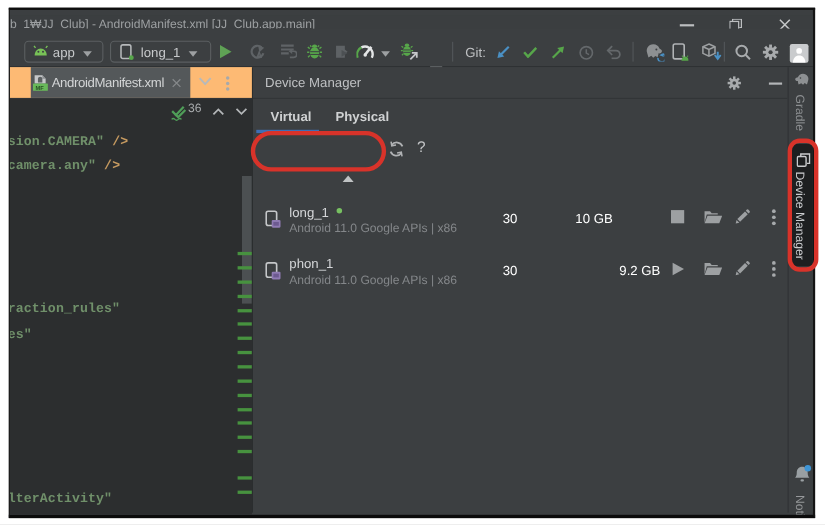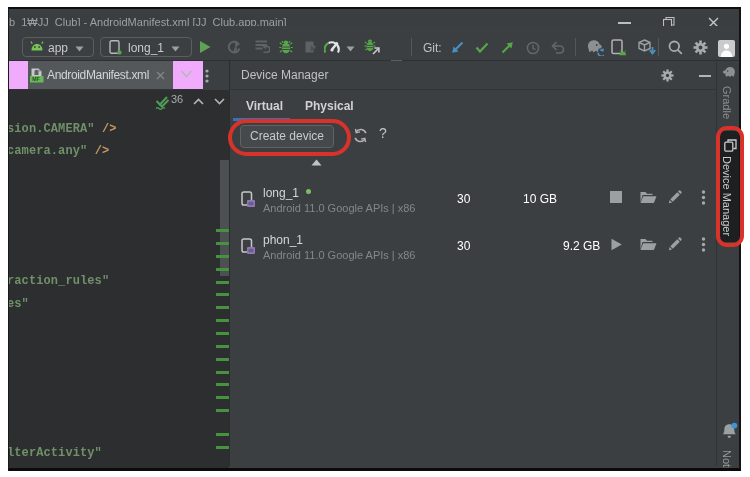--- a/index.html
+++ b/index.html
@@ -10,21 +10,21 @@
 #win span{position:static;}
 
 #titlebar{left:0;top:5px;width:730px;height:17px;background:#3b3e40;}
 #title{left:0;top:2px;font-size:11px;color:#9da0a2;white-space:nowrap;}
 
 #toolbar{left:0;top:17px;width:730px;height:35px;background:#3c3f41;border-bottom:1px solid #2e3133;}
 .cbox{height:20px;border:1px solid #5b5f61;border-radius:4px;top:11px;}
 .ctext{font-size:12px;color:#c7c9cb;position:absolute;}
 .vsep{width:1px;height:18px;top:12px;background:#53575a;}
 
-#tabbar{left:0;top:52px;width:194px;height:29px;background:#f0abfc;border-bottom:1px solid #313436;}
+#tabbar{left:0;top:52px;width:221px;height:29px;background:#fdba74;border-bottom:1px solid #313436;}
 #tab1{left:19px;top:0;width:145px;height:28px;background:#54585a;}
 #tabtext{left:19px;top:7px;font-size:12px;color:#d3d5d6;letter-spacing:-0.35px;}
 
 #editor{left:0;top:81px;width:220px;height:378px;background:#2c2e2f;overflow:hidden;}
 .code{font-family:"Liberation Mono",monospace;font-size:12px;font-weight:bold;white-space:pre;left:-2px;letter-spacing:0.1px;}
 .grn{color:#70906a;}
 .amb{color:#c69a60;}
 .dash{width:14px;height:3px;background:#47923f;left:207px;}
 #sthumb{left:211px;top:70px;width:9px;height:116px;background:#4c5052;}
 #divider{left:220px;top:52px;width:1px;height:405px;background:#2a2d2e;}
@@ -271,21 +271,20 @@
             </g>
             <circle cx="7.5" cy="7.5" r="4.6"></circle>
           </g>
           <circle cx="7.5" cy="7.5" r="1.9" fill="#3c3f41"></circle>
         </svg>
    <div style="left:469px;top:14px;width:12px;height:2px;background:#b3b6b8;"></div>
   </div>
   <div class="ptab" style="left:16px;">Virtual</div>
   <div style="left:3px;top:57px;width:57px;height:3px;background:#3e6fb5;"></div>
   <div class="ptab" style="left:75px;">Physical</div>
-  <div id="createbtn">Create device</div>
   <svg style="left:123px;top:67px;" width="15" height="15" viewBox="0 0 15 15">
         <path d="M12.9 5.1 a5.6 5.6 0 0 0 -9.8 -1.2" fill="none" stroke="#b0b2b4" stroke-width="1.6"></path>
         <path d="M2.5 0.8 L3.2 4.6 L7 3.9" fill="none" stroke="#b0b2b4" stroke-width="1.4"></path>
         <path d="M2.1 9.9 a5.6 5.6 0 0 0 9.8 1.2" fill="none" stroke="#b0b2b4" stroke-width="1.6"></path>
         <path d="M12.5 14.2 L11.8 10.4 L8 11.1" fill="none" stroke="#b0b2b4" stroke-width="1.4"></path>
       </svg>
   <div style="left:149px;top:64px;font-size:14px;color:#c3c5c7;">?</div>
   <svg style="left:81px;top:98px;z-index:2;" width="11" height="7">
         <path d="M5.5 0.5 L10.5 6.5 L0.5 6.5 Z" fill="#c0c3c4"></path>
       </svg>

